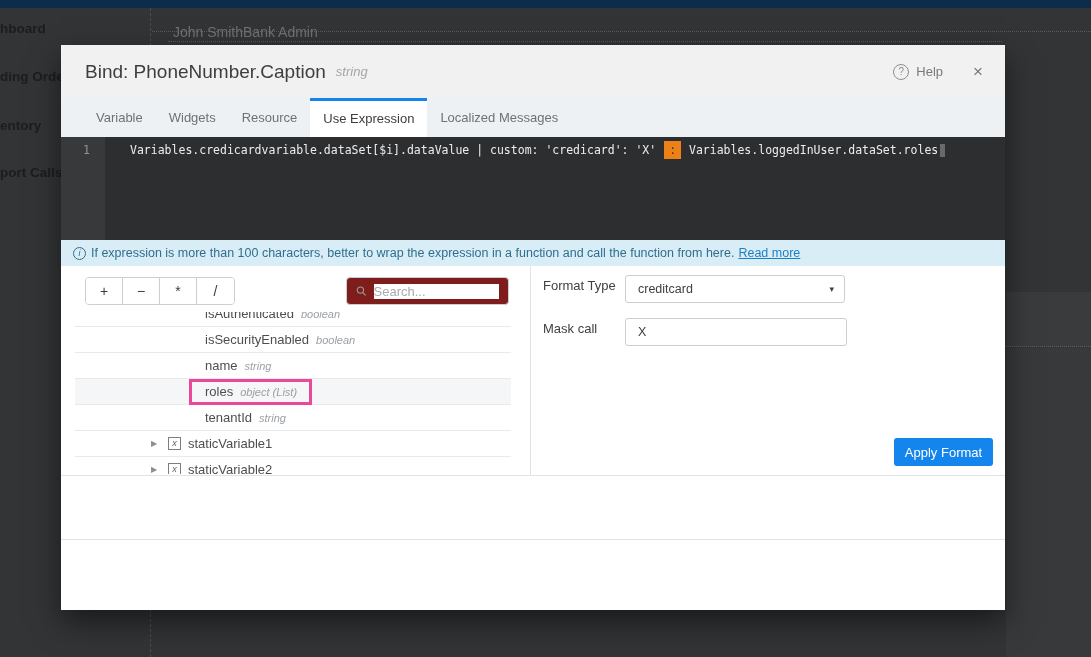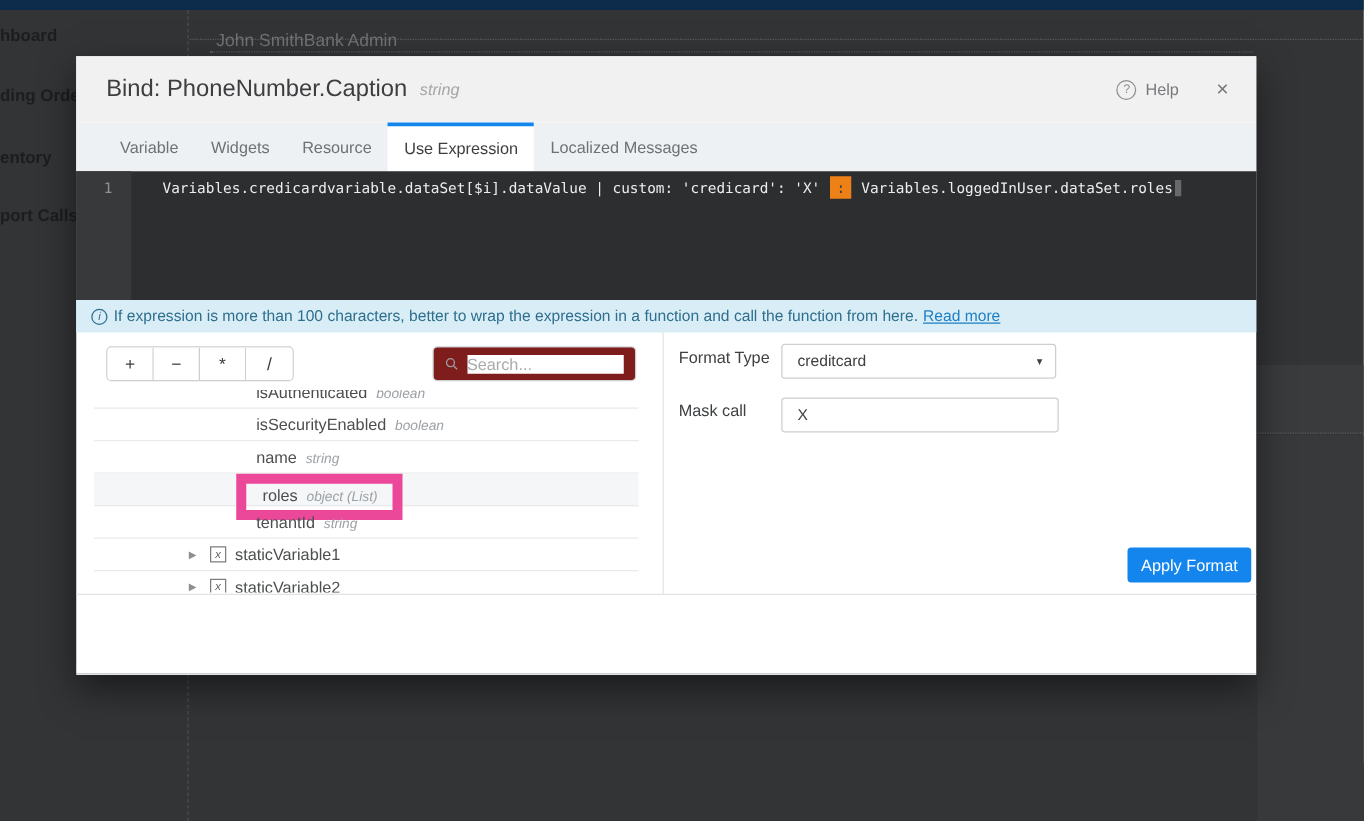--- a/index.html
+++ b/index.html
@@ -10,21 +10,21 @@
   .bg-topbar { position:absolute; left:0; top:0; width:1091px; height:8px; background:#0d2b4a; }
   .bg-vdivider { position:absolute; left:150px; top:8px; bottom:0; width:0; border-left:1px dashed #4b4d4f; }
   .bg-dotline1 { position:absolute; left:152px; top:31px; width:939px; border-top:1px dotted #595b5d; }
   .bg-dotline2 { position:absolute; left:168px; top:41px; width:834px; border-top:1px dotted #595b5d; }
   .bg-rightband { position:absolute; left:1006px; top:292px; width:85px; height:55px; background:#3a3b3d; border-bottom:1px dotted #5c5e60; }
   .bg-rightband2 { position:absolute; left:1006px; top:348px; width:85px; height:309px; background:#38393b; }
   .sb-item { position:absolute; left:0; font-size:13.5px; font-weight:700; color:#1b1d1f; white-space:nowrap;text-align:center; }
   .sb-user { position:absolute; left:173px; top:24px; font-size:14px; color:#6f7376; }
 
   
-  .modal { position:absolute; left:61px; top:45px; width:944px; height:494px; background:#fff;
+  .modal { position:absolute; left:61px; top:45px; width:944px; height:565px; background:#fff;
            box-shadow:0 12px 28px rgba(0,0,0,.5); }
 
   .m-header { height:53px; background:#f1f1f2; display:flex; align-items:center; padding:0 22px 0 24px; }
   .m-title { font-size:19px; color:#3e3e40; }
   .m-type { font-size:13px; font-style:italic; color:#a3a5a7; margin-left:10px; }
   .m-head-right { margin-left:auto; display:flex; align-items:center; }
   .help-icon { width:16px; height:16px; border:1.4px solid #8d8f91; border-radius:50%; color:#8d8f91;
                font-size:10px; line-height:13px; text-align:center; display:inline-block; }
   .help-label { font-size:13px; color:#77797b; margin-left:7px; }
   .close-icon { font-size:17px; color:#77797b; margin-left:30px; cursor:default; }
@@ -62,34 +62,34 @@
                       font-family:"Liberation Sans",sans-serif; margin-left:7px; }
   .search-box input::placeholder { color:#a8aaac; }
 
   .tree { position:absolute; left:14px; top:46px; width:436px; height:162px; overflow:hidden; }
   .tree-list { margin-top:-11px; }
   .tree-row { height:26px; line-height:25px; border-bottom:1px solid #e9eaeb; padding-left:130px;
               font-size:13px; color:#4c4e50; position:relative; white-space:nowrap; }
   .tree-row.expandable { padding-left:113px; }
   .tree-row.highlight { background:#f4f6f7; }
   .node-type { font-style:italic; font-size:11px; color:#9ba1a6; margin-left:7px; }
-  .orange-box { display:inline-block; border:8px solid #ec4899; padding:0 12px 0 13px; margin-left:-16px; line-height:19px; }
+  .orange-box { display:inline-block; border:3px solid #ec4899; padding:0 12px 0 13px; margin-left:-16px; line-height:19px; }
   .caret-icon { position:absolute; left:76px; top:0; font-size:8px; color:#8c8e90; }
   .var-icon { position:absolute; left:93px; top:6px; width:13px; height:13px; border:1px solid #7c7e80;
               font-size:9px; font-style:italic; line-height:11px; text-align:center; color:#5c5e60; }
 
   .fmt-label { position:absolute; font-size:13px; color:#3e4042; }
   .fmt-select { position:absolute; left:564px; top:9px; width:220px; height:28px; border:1px solid #ccced0;
                 border-radius:3px; font-size:12.5px; color:#3e4042; line-height:26px; padding:0 10px 0 12px;
                 display:flex; background:#fff; }
   .fmt-select .arrow { margin-left:auto; font-size:9px; color:#3e4042; }
   .mask-input { position:absolute; left:564px; top:52px; width:222px; height:28px; border:1px solid #ccced0;
                 border-radius:3px; font-size:12.5px; color:#3e4042; padding-left:12px; outline:none;
                 font-family:"Liberation Sans",sans-serif; }
-  .apply-btn { position:absolute; right:4px; top:172px; width:99px; height:28px; background:#1385ed;
+  .apply-btn { position:absolute; right:12px; top:172px; width:99px; height:28px; background:#1385ed;
                color:#fff; font-size:13px; border:none; border-radius:3px; cursor:default;
                font-family:"Liberation Sans",sans-serif;margin-left:44px; }
 
   .m-spacer { height:64px; border-bottom:1px solid #e1e3e4; }
   .m-footer { height:69px; position:relative; }
   .btn-cancel { position:absolute; right:134px; top:22px; width:99px; height:27px; background:#b1b3b5;
                 color:#fff; font-size:13px; border:none; border-radius:3px; cursor:default;
                 font-family:"Liberation Sans",sans-serif; }
   .btn-bind { position:absolute; right:21px; top:22px; width:99px; height:27px; background:#1385ed;
               color:#fff; font-size:13px; border:none; border-radius:3px; cursor:default;

